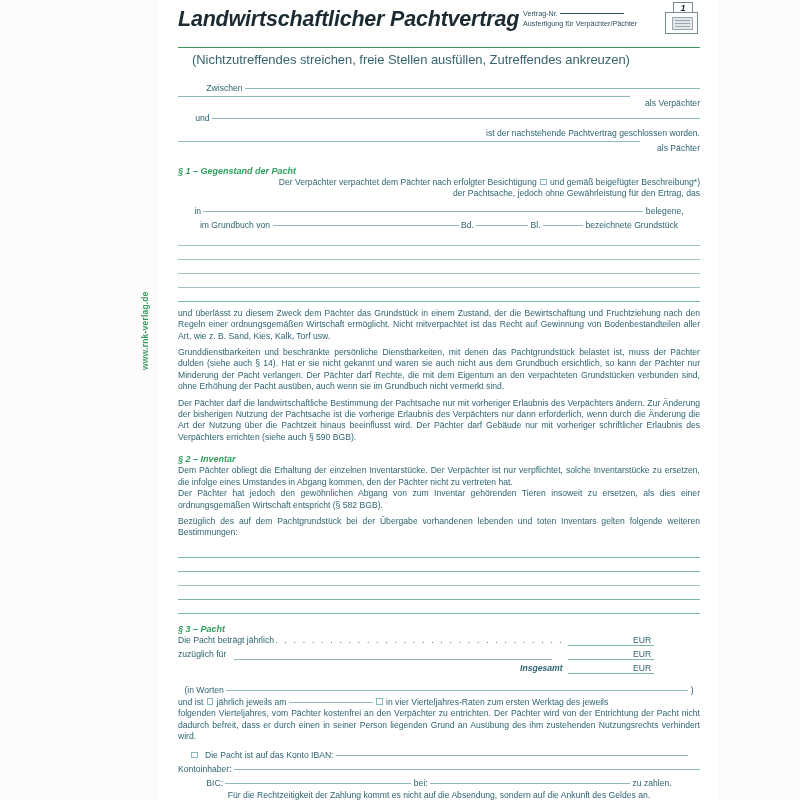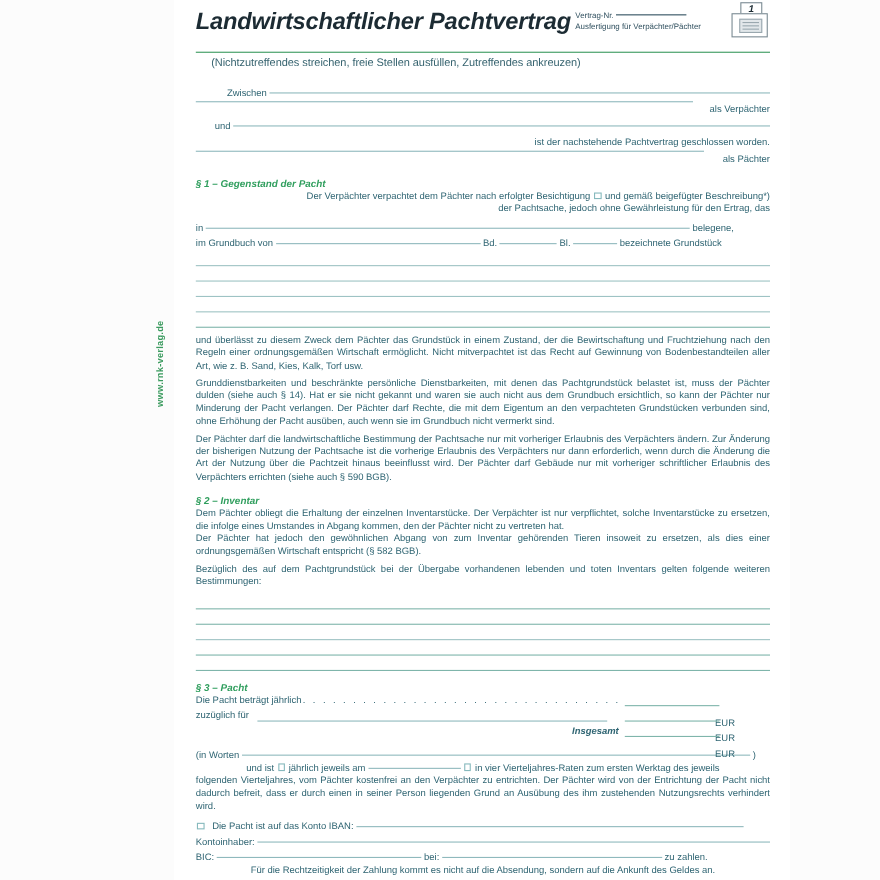--- a/index.html
+++ b/index.html
@@ -142,21 +142,21 @@
     margin: 2px 2px 0 2px;
   }
 
   .rule-head {
     border: 0;
     border-top: 1.6px solid #3a9a5e;
     margin: 1px 0 0 0;
     height: 0;
   }
   .subnote {
-    font-size: 10px;
+    font-size: 13px;
     color: #36636f;
     margin-top: 4px;
     letter-spacing: -0.05px;
     padding-left: 14px;
   }
 
   
   .body-txt {
     font-size: 8.6px;
     line-height: 11.4px;
@@ -181,20 +181,21 @@
     display: inline-block;
     border-bottom: 1px solid #8fb9bd;
     height: 0px;
     vertical-align: 2px;
   }
   .fillrow {
     font-size: 8.6px;
     color: #2e6472;
     line-height: 14px;
     white-space: nowrap;
+    text-align: center;
   }
   .ruleline {
     border-bottom: 1px solid #9ec3c4;
     height: 13px;
     width: 100%;
   }
   .ruleline.dark { border-bottom-color: #7fb5ab; }
 
   
   .cb {
@@ -228,21 +229,21 @@
     color: #2e6472;
     letter-spacing: 2.2px;
     font-size: 8.6px;
   }
   .amt-row .numline {
     position: absolute;
     left: 390px; top: 10px;
     width: 86px;
     border-bottom: 1px solid #7fb5ab;
   }
-  .amt-row .eur { position: absolute; left: 472px; top: 0; margin-top: 21px; }
+  .amt-row .eur { position: absolute; left: 455px; top: 0; }
   .amt-row .insg {
     position: absolute;
     left: 300px; top: 0;
     font-weight: bold;
     font-style: italic;
   }
   .amt-row .lline {
     position: absolute;
     top: 10px;
     border-bottom: 1px solid #8fb9bd;
@@ -392,21 +393,21 @@
       </div>
 
       <div class="gap-s"></div>
 
       <div class="fillrow">
         <span>(in Worten</span>
         <span class="fill" style="width:462px"></span>
         <span>)</span>
       </div>
 
-      <div class="body-txt" style="text-align:center">
+      <div class="body-txt" style="text-align:left">
         <span>und ist</span>
         <span class="cb"></span>
         <span>jährlich jeweils am</span>
         <span class="fill" style="width:84px"></span>
         <span class="cb"></span>
         <span>in vier Vierteljahres-Raten zum ersten Werktag des jeweils</span>
       </div>
       <div class="body-txt">folgenden Vierteljahres, vom Pächter kostenfrei an den Verpächter zu entrichten. Der Pächter wird von der Entrichtung der Pacht nicht dadurch befreit, dass er durch einen in seiner Person liegenden Grund an Ausübung des ihm zustehenden Nutzungsrechts verhindert wird.</div>
 
       <div class="gap-s"></div>

